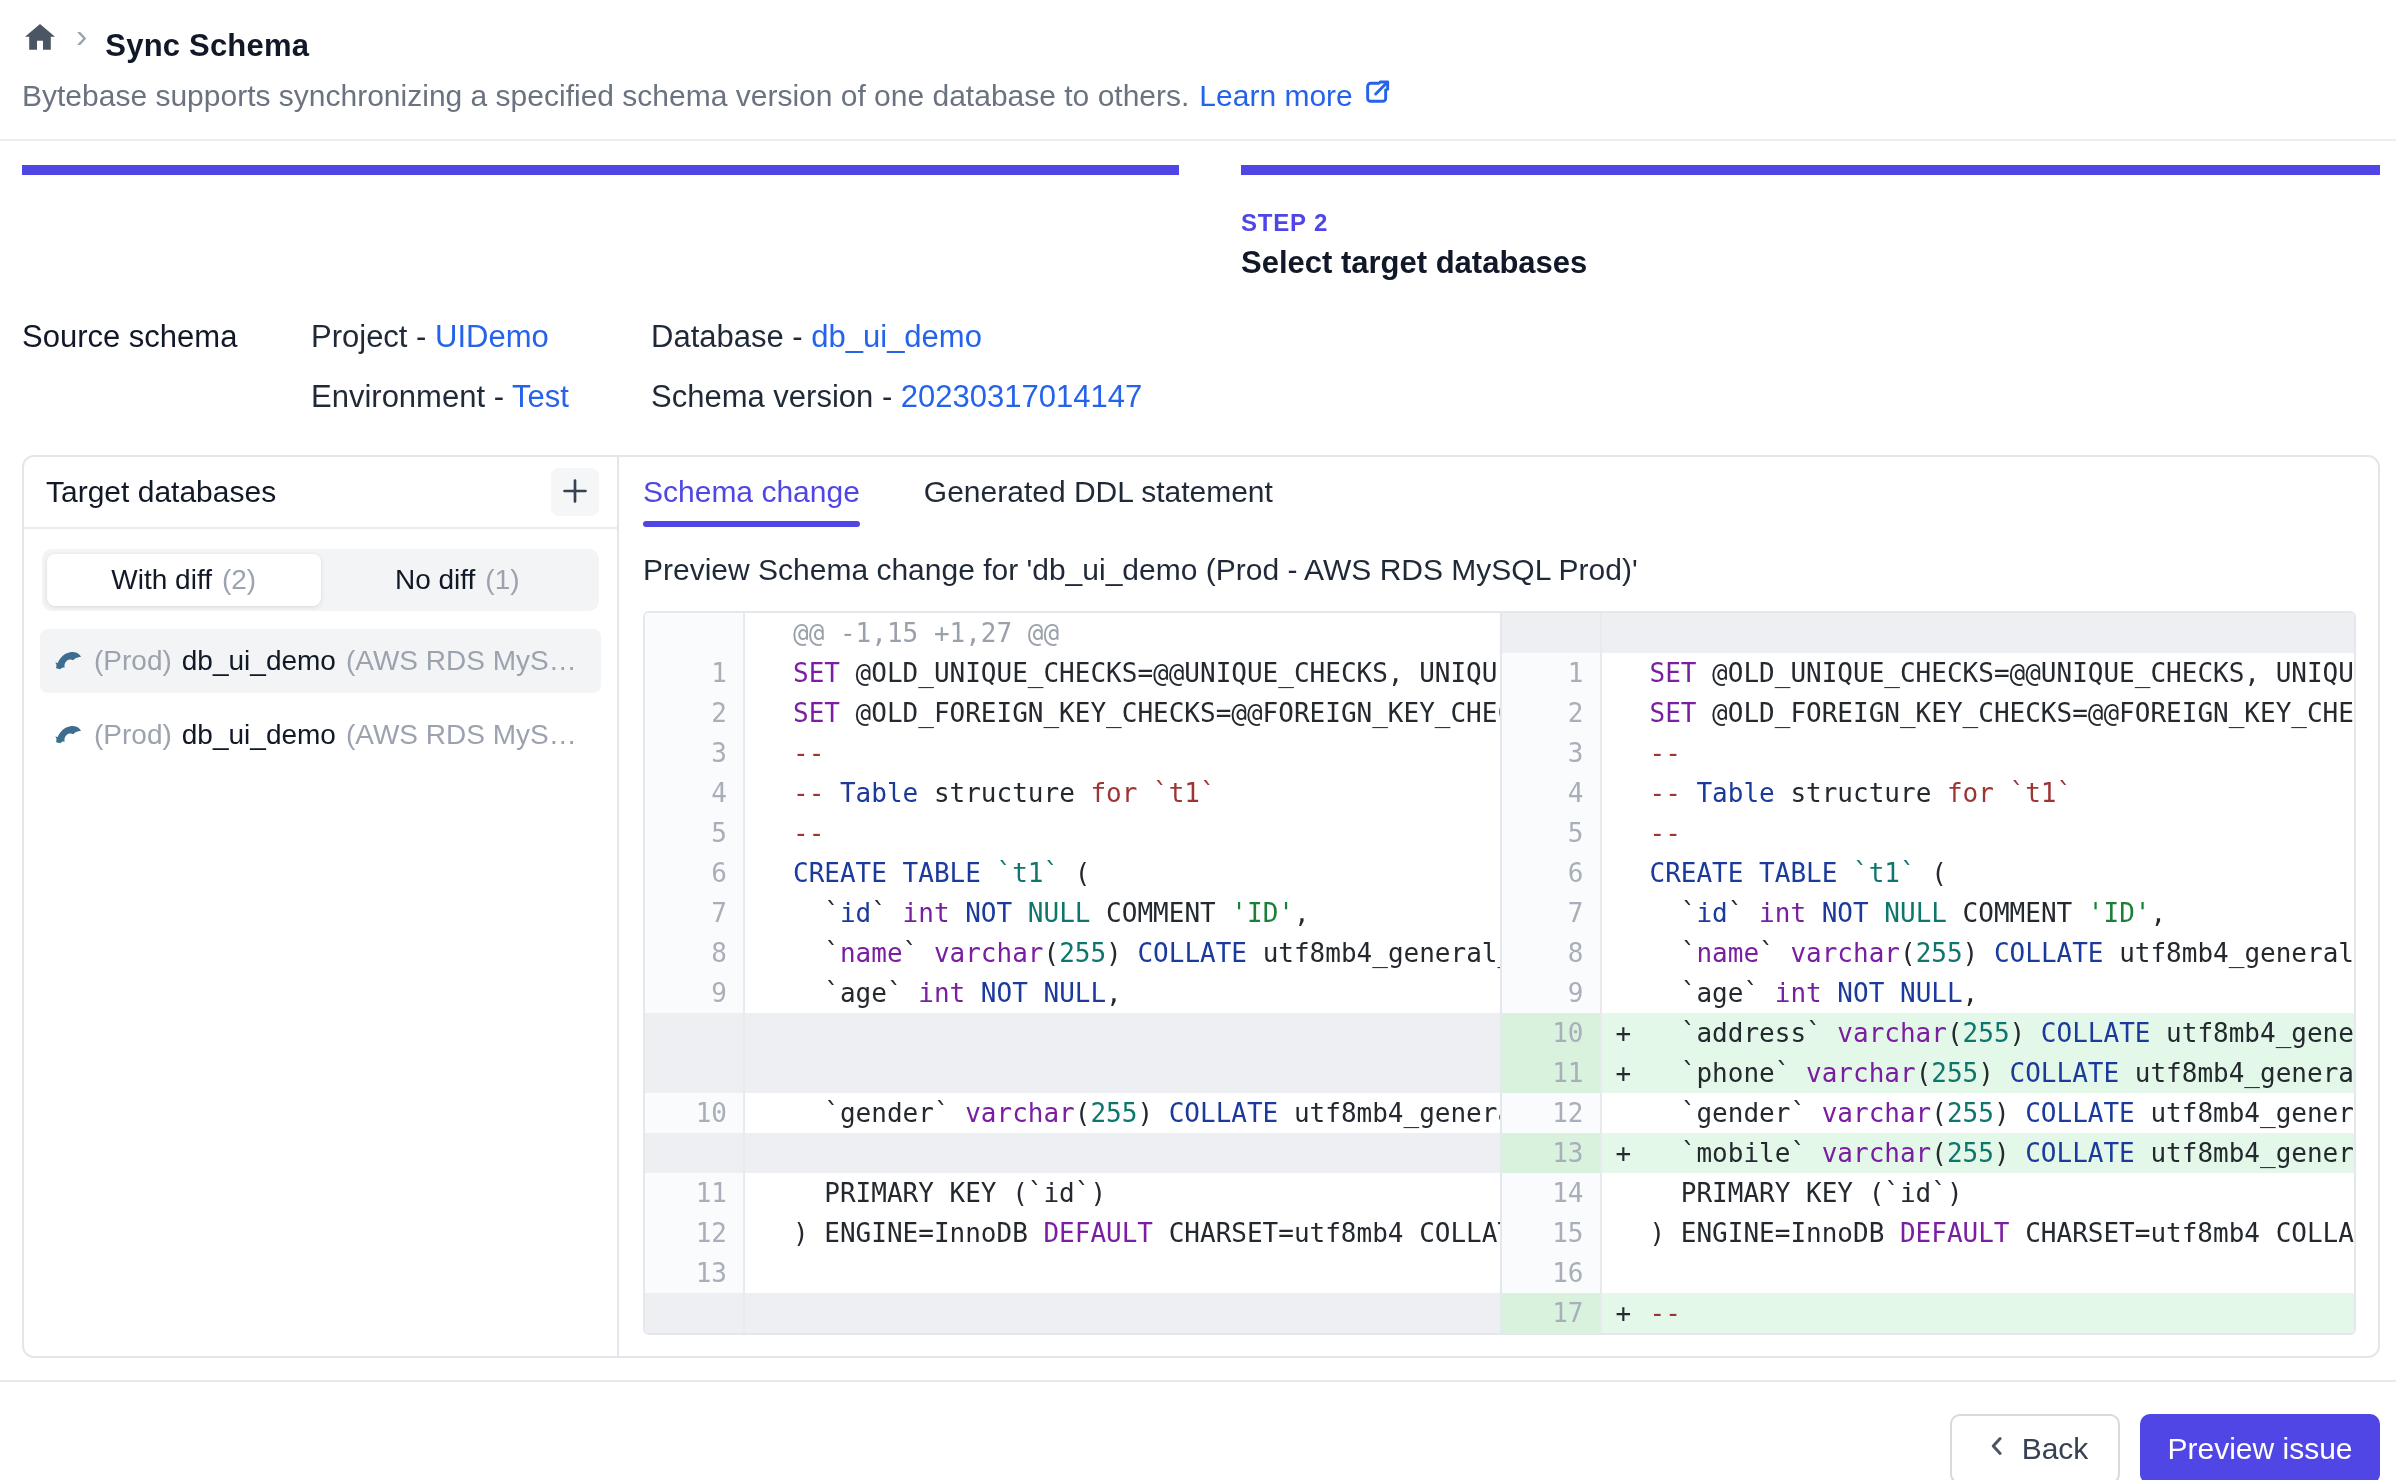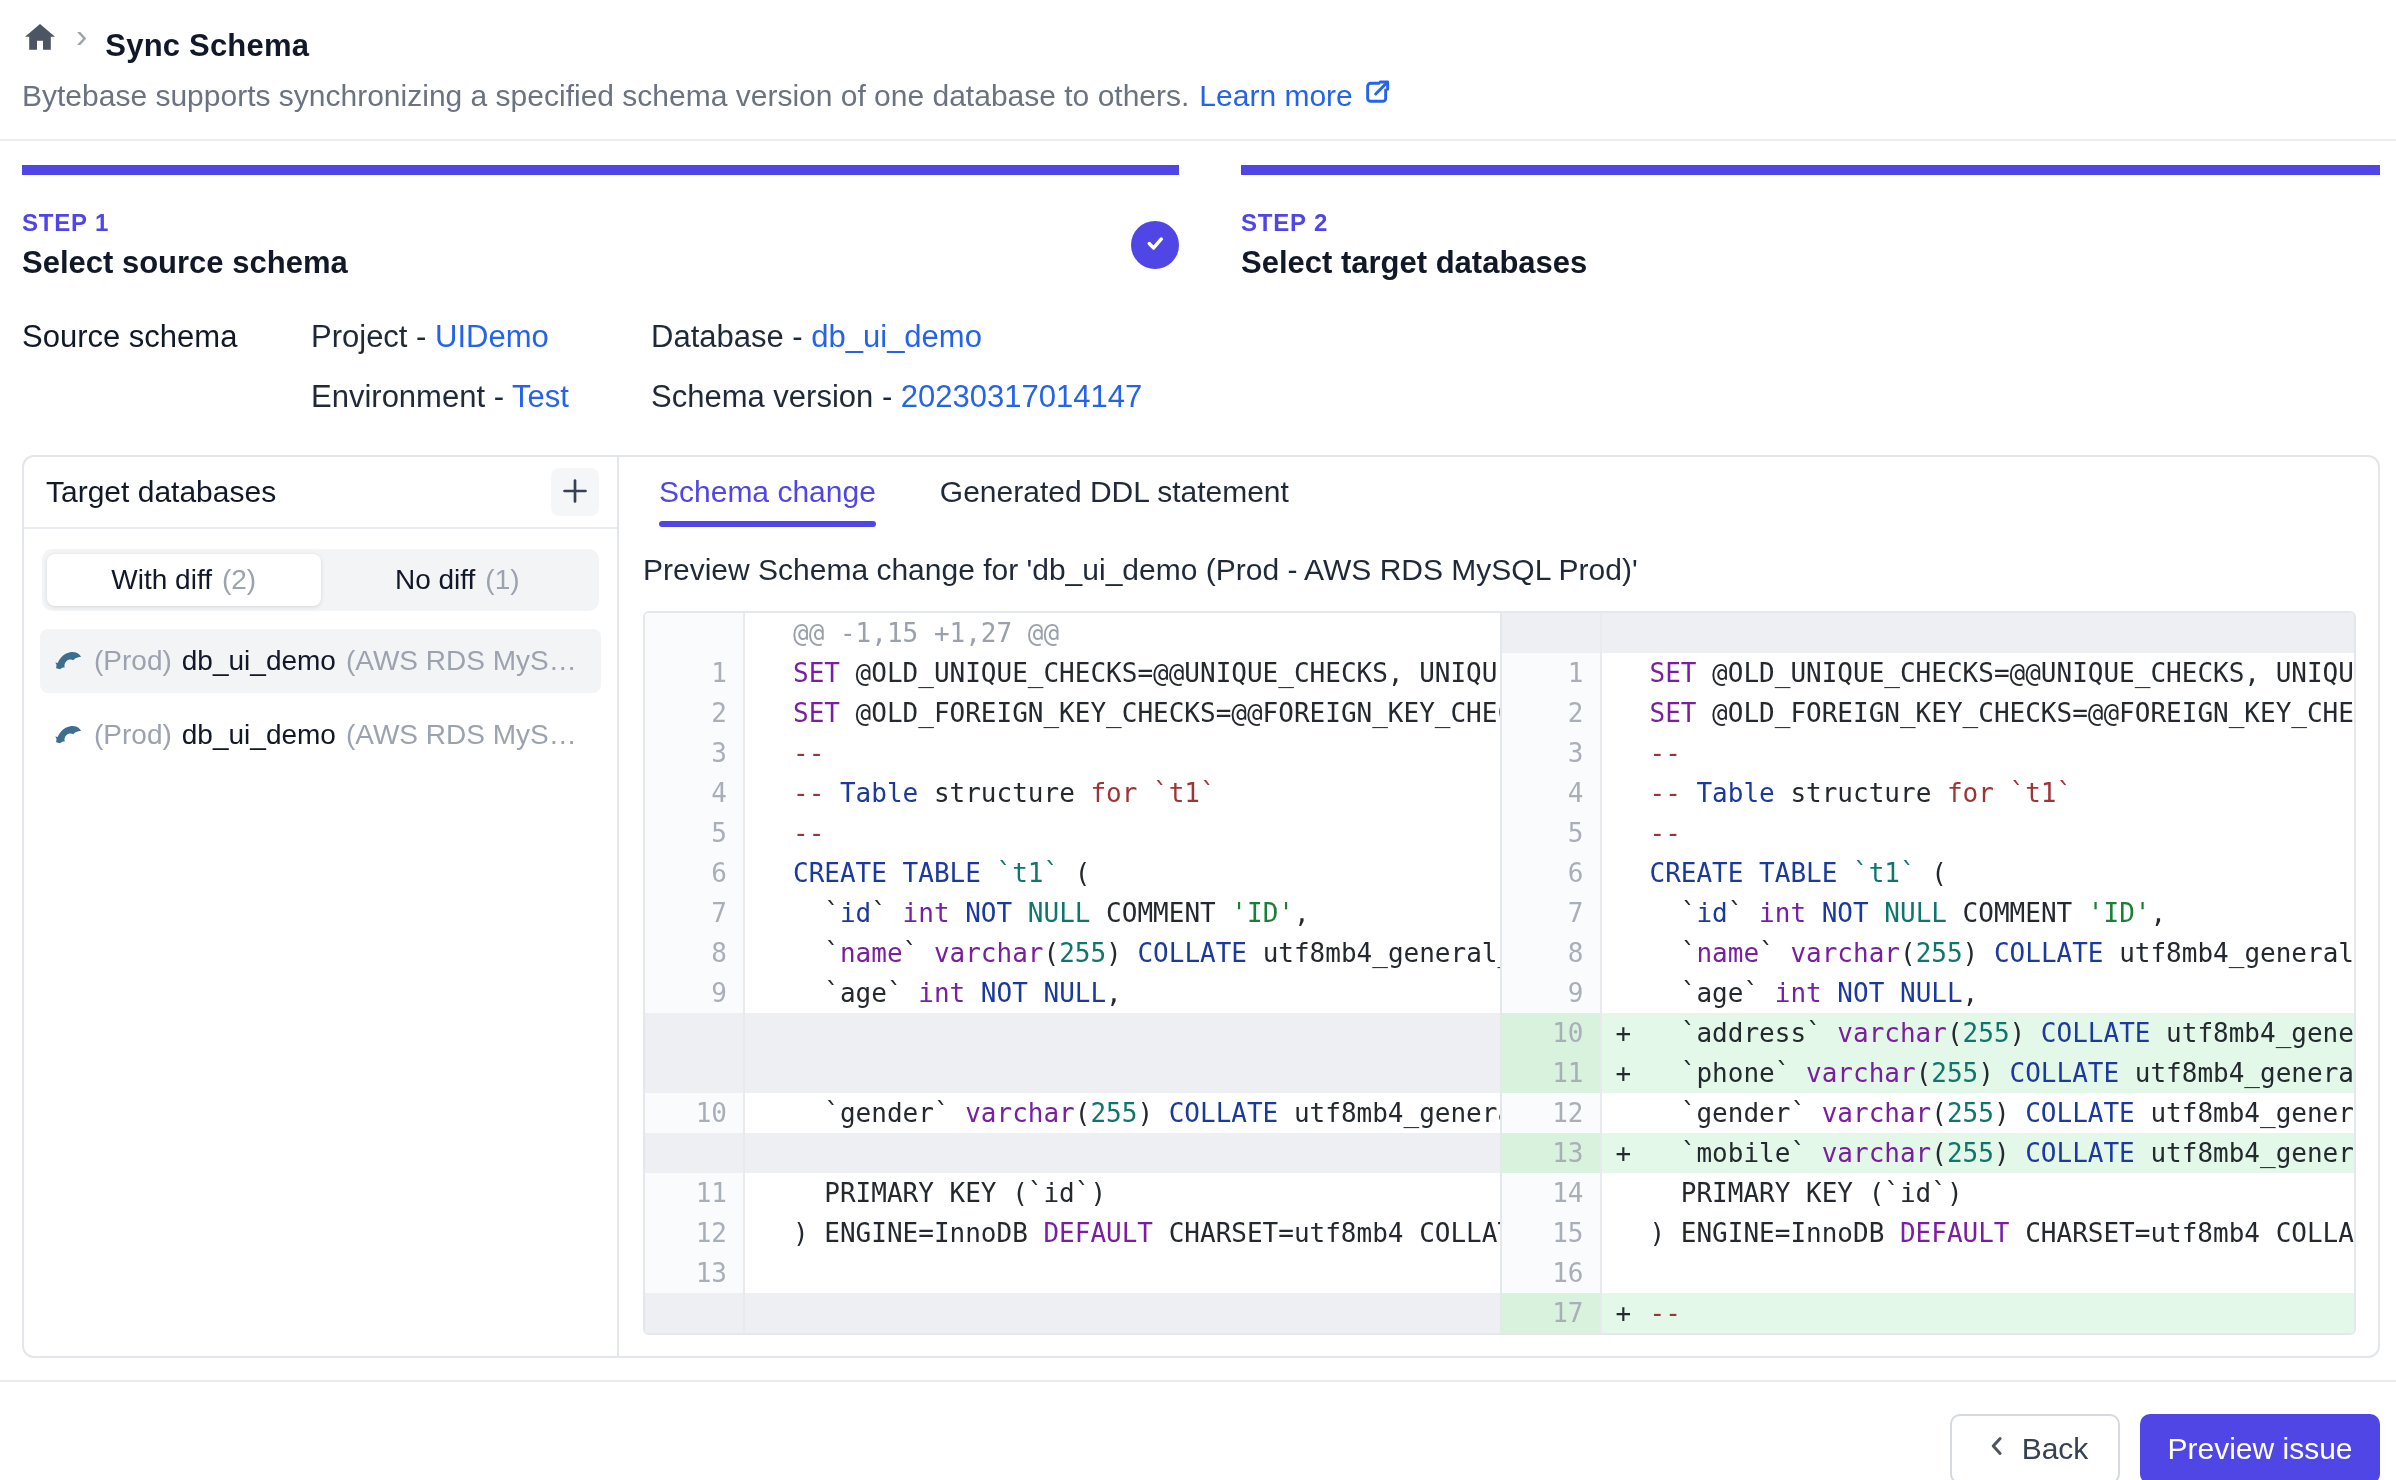--- a/index.html
+++ b/index.html
@@ -49,21 +49,21 @@
   .seg-btn .cnt { color:#9ca3af; }
   .dblist { padding:18px 16px; display:flex; flex-direction:column; gap:10px; }
   .dbitem { height:64px; border-radius:8px; display:flex; align-items:center; gap:10px; padding:0 12px; font-size:28px; cursor:pointer; overflow:hidden; white-space:nowrap; }
   .dbitem.selected { background:#f3f4f6; }
   .dbitem .env { color:#9ca3af; }
   .dbitem .dbname { color:#111827; font-weight:500; }
   .dbitem .inst { color:#9ca3af; overflow:hidden; }
 
   
   .content { flex:1; padding:18px 22px 0 24px; display:flex; flex-direction:column; min-width:0; }
-  .tabs { display:flex; gap:64px;margin-left:16px; }
+  .tabs { display:flex; gap:64px; }
   .tab { font-size:30px; color:#1f2937; padding-bottom:18px; position:relative; cursor:pointer; }
   .tab.active { color:#4f46e5; }
   .tab.active::after { content:""; position:absolute; left:0; right:0; bottom:0; height:6px; background:#4f46e5; border-radius:3px; }
   .ptitle { margin-top:26px; font-size:30px; color:#1f2937; }
   .diff { margin-top:24px; border:2px solid #e4e7eb; border-radius:6px; display:flex; overflow:hidden; background:#fff; }
   .pane { width:50%; min-width:0; overflow:hidden; }
   .pane-right { border-left:2px solid #e4e7eb; }
   .drow { display:flex; height:40px; align-items:stretch; background:#fff; }
   .gut { width:100px; flex:none; display:flex; align-items:center; justify-content:flex-end; padding-right:16px; font-family:"DejaVu Sans Mono", monospace; font-size:26px; color:#a9afb9; background:#fafbfc; border-right:2px solid #e8eaee; }
   .codecell { flex:1; min-width:0; display:flex; align-items:center; padding-left:48px; position:relative; overflow:hidden; white-space:pre; font-family:"DejaVu Sans Mono", monospace; font-size:26px; color:#24292f; }
@@ -108,33 +108,20 @@
             <path d="M19.6 4.9 11 13.5"></path>
           </svg>
       </span>
     </a>
   </div>
 </div>
 
 <div class="steps">
   <div class="step step1">
     <div class="stepbar"></div>
-    <div class="steprow">
-      <div>
-        <div class="steplabel">STEP 1</div>
-        <div class="steptitle">Select source schema</div>
-      </div>
-      <div class="stepcheck">
-        <span>
-          <svg width="30" height="30" viewBox="0 0 26 26" fill="none" stroke="#fff" stroke-width="3" stroke-linecap="round" stroke-linejoin="round">
-              <polyline points="8,13.5 11.8,17.3 18.5,9.5"></polyline>
-            </svg>
-        </span>
-      </div>
-    </div>
   </div>
   <div class="step step2">
     <div class="stepbar"></div>
     <div class="steprow">
       <div>
         <div class="steplabel">STEP 2</div>
         <div class="steptitle">Select target databases</div>
       </div>
     </div>
   </div>

